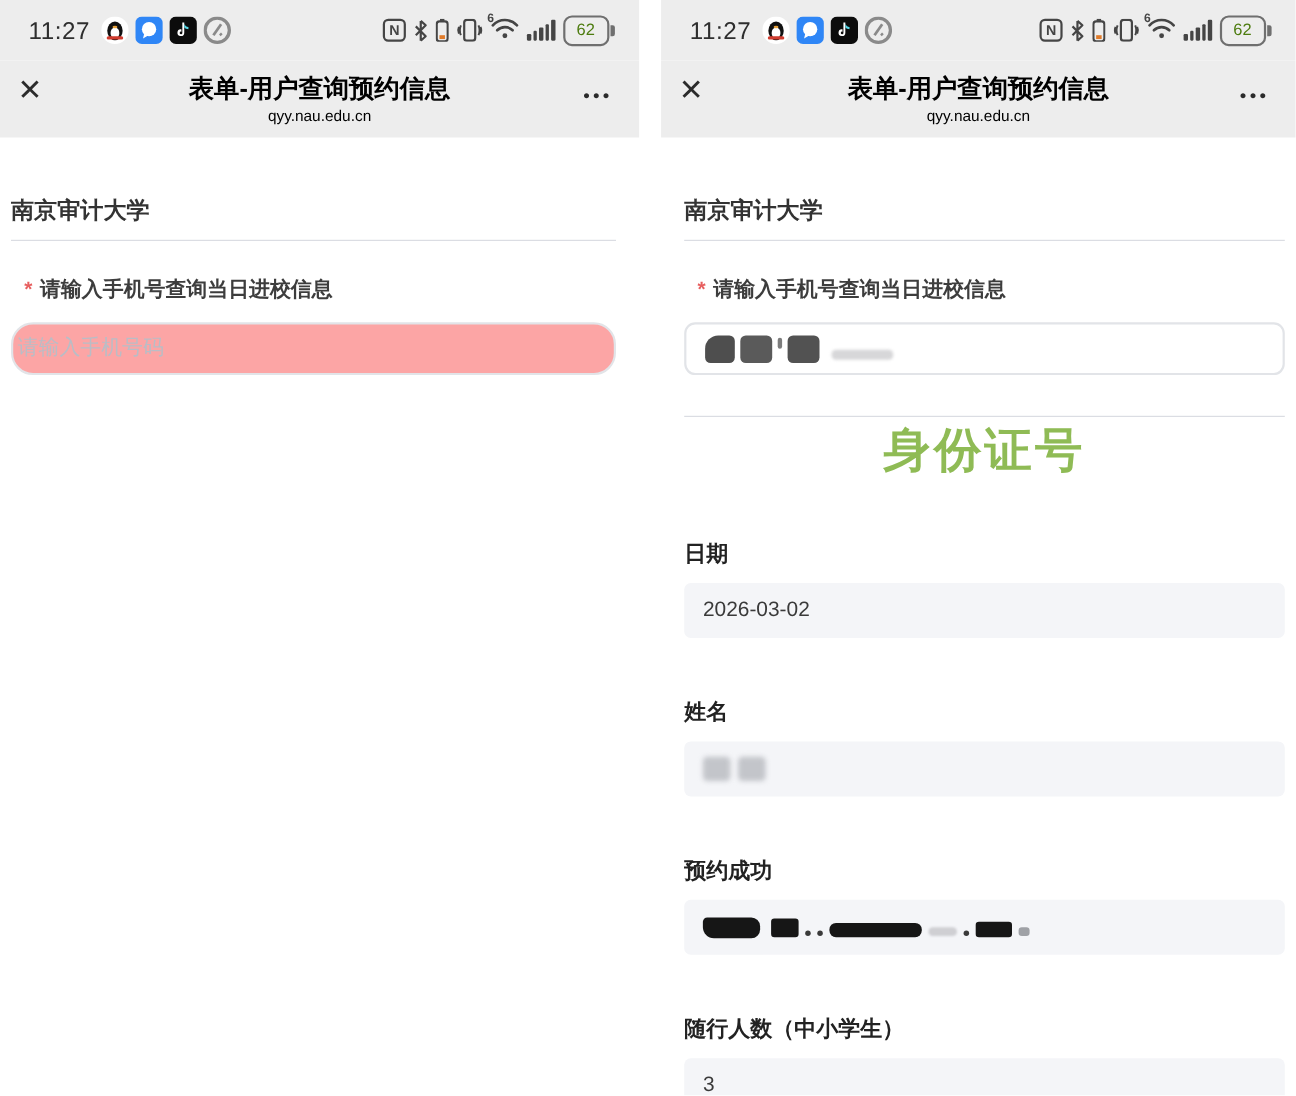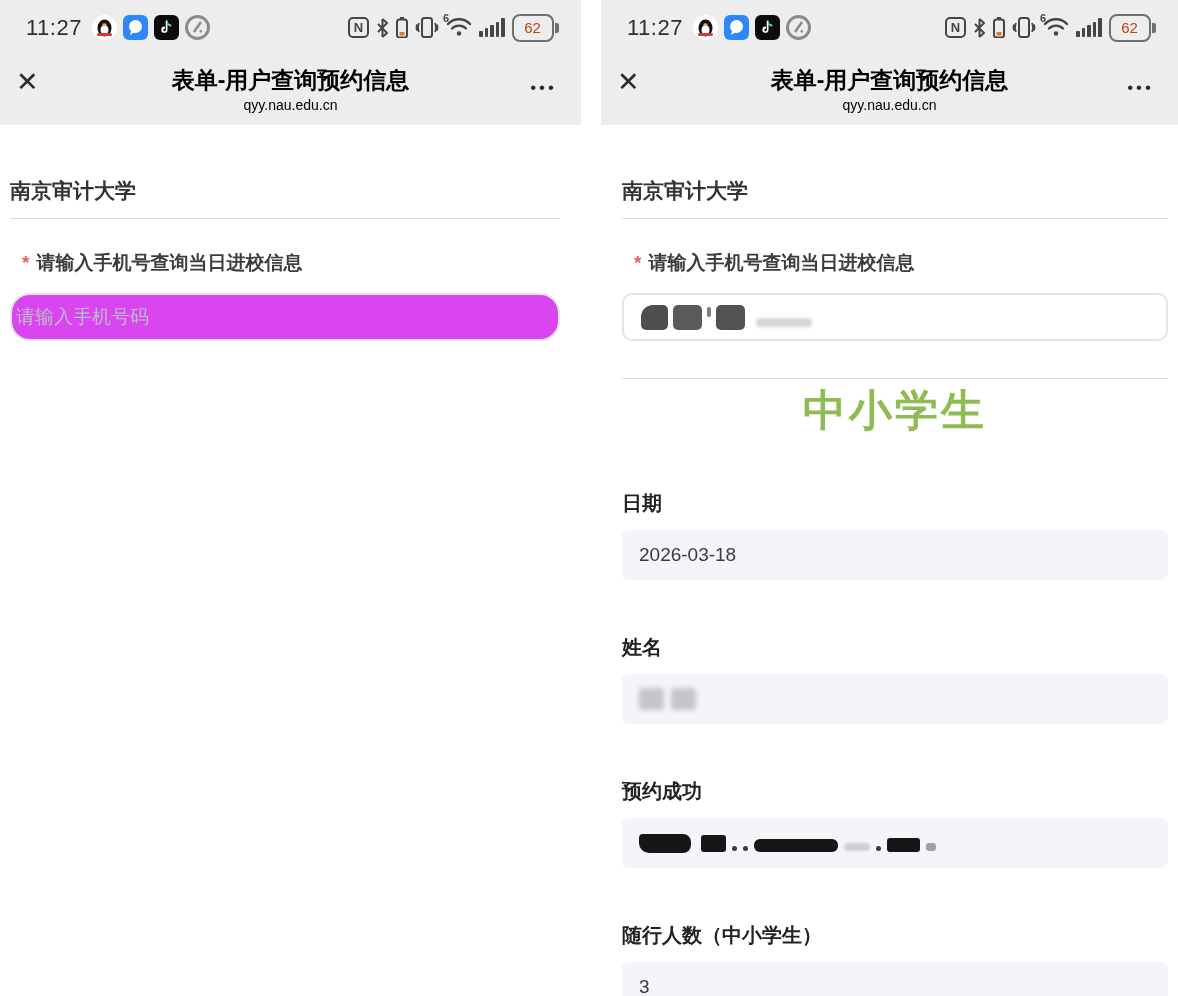--- a/index.html
+++ b/index.html
@@ -19,21 +19,21 @@
   .sb-spacer { flex:1; }
   .sysicons { display:flex; align-items:center; gap:7px; color:#454545; }
   .nfc { width:21px; height:21px; border:2px solid #454545; border-radius:5px;
          display:flex; align-items:center; justify-content:center;
          font-size:13px; font-weight:bold; color:#454545; }
   .sigbars { display:flex; align-items:flex-end; gap:2px; height:19px; }
   .sigbars i { width:3.5px; background:#454545; border-radius:1px; display:block; }
   .battpill { display:flex; align-items:center; }
   .battbody { min-width:42px; height:25px; border:2.5px solid #6f6f6f; border-radius:8px;
               display:flex; align-items:center; justify-content:center;
-              font-size:15px; color:#c2410c; padding:12px 4px; background:#ededed; }
+              font-size:15px; color:#4d7c0f; padding:12px 4px; background:#ededed; }
   .battnub { width:4px; height:10px; background:#6f6f6f; border-radius:0 2px 2px 0; margin-left:1.5px; }
   .wifi6 { position:relative; }
   .wifi6 .six { position:absolute; left:-3px; top:-4px; font-size:11px; font-weight:bold; color:#454545; }
 
   
   .titlebar { height:70px; background:#ededed; position:relative;
               display:flex; flex-direction:column; align-items:center; justify-content:center; }
   .tb-close { position:absolute; left:16px; top:14px; font-size:27px; color:#2b2b2b; line-height:1; cursor:default; }
   .tb-title { font-size:23px; font-weight:bold; color:#000000; line-height:1.2; }
   .tb-url { font-size:14px; color:#000000; margin-top:2px; }
@@ -43,21 +43,21 @@
   
   .content { padding:0 21px 0 10px; }
   .phone.right .content { padding:0 10px 0 21px; }
 
   .school { margin-top:52px; font-size:21px; font-weight:bold; color:#333333; }
   .rule { margin-top:13px; border:0; border-top:1px solid #d7dae0; height:0; }
   .fieldlabel { margin-top:31px; font-size:19px; font-weight:bold; color:#3d3d3d;margin-left:12px; }
   .req { color:#e75f5f; margin-right:7px; font-weight:bold; }
 
   .phoneinput { margin-top:17px; width:100%; height:48px; border:2px solid #e2e4e8;
-                border-radius:20px; background:#d946ef; padding:0 4px; font-size:19px;
+                border-radius:20px; background:#fca5a5; padding:0 4px; font-size:19px;
                 color:#333; outline:none; font-family:inherit; }
   .phoneinput::placeholder { color:#b9bdc6; opacity:1; }
 
   .phoneinput-filled { margin-top:17px; width:100%; height:48px; border:2px solid #e2e4e8;
                        border-radius:10px; background:#ffffff; display:flex; align-items:center;
                        padding:0 17px; gap:5px; }
   .blob { background:#4e4e4e; border-radius:5px; }
   .blob.b1 { width:27px; height:25px; border-radius:12px 5px 5px 5px; }
   .blob.b2 { width:29px; height:25px; background:#5a5a5a; }
   .blob.tick { width:4px; height:10px; background:#7c7c7c; align-self:flex-start; margin-top:12px; border-radius:2px; }
@@ -262,25 +262,25 @@
       <div class="phoneinput-filled">
         <span class="blob b1"></span>
         <span class="blob b2"></span>
         <span class="blob tick"></span>
         <span class="blob b3"></span>
         <span class="faintrest"></span>
       </div>
 
       <hr class="divider2">
 
-      <div class="success" style="color:#8fbb55;">中小学生</div>
+      <div class="success" style="color:#8fbb55;">身份证号</div>
 
       <div class="group-label">日期</div>
       <div class="valuebox">
-        <span>2026-03-18</span>
+        <span>2026-03-02</span>
       </div>
 
       <div class="group-label">姓名</div>
       <div class="valuebox">
         <span class="blurname">
             <i></i>
             <i></i>
           </span>
       </div>
 

